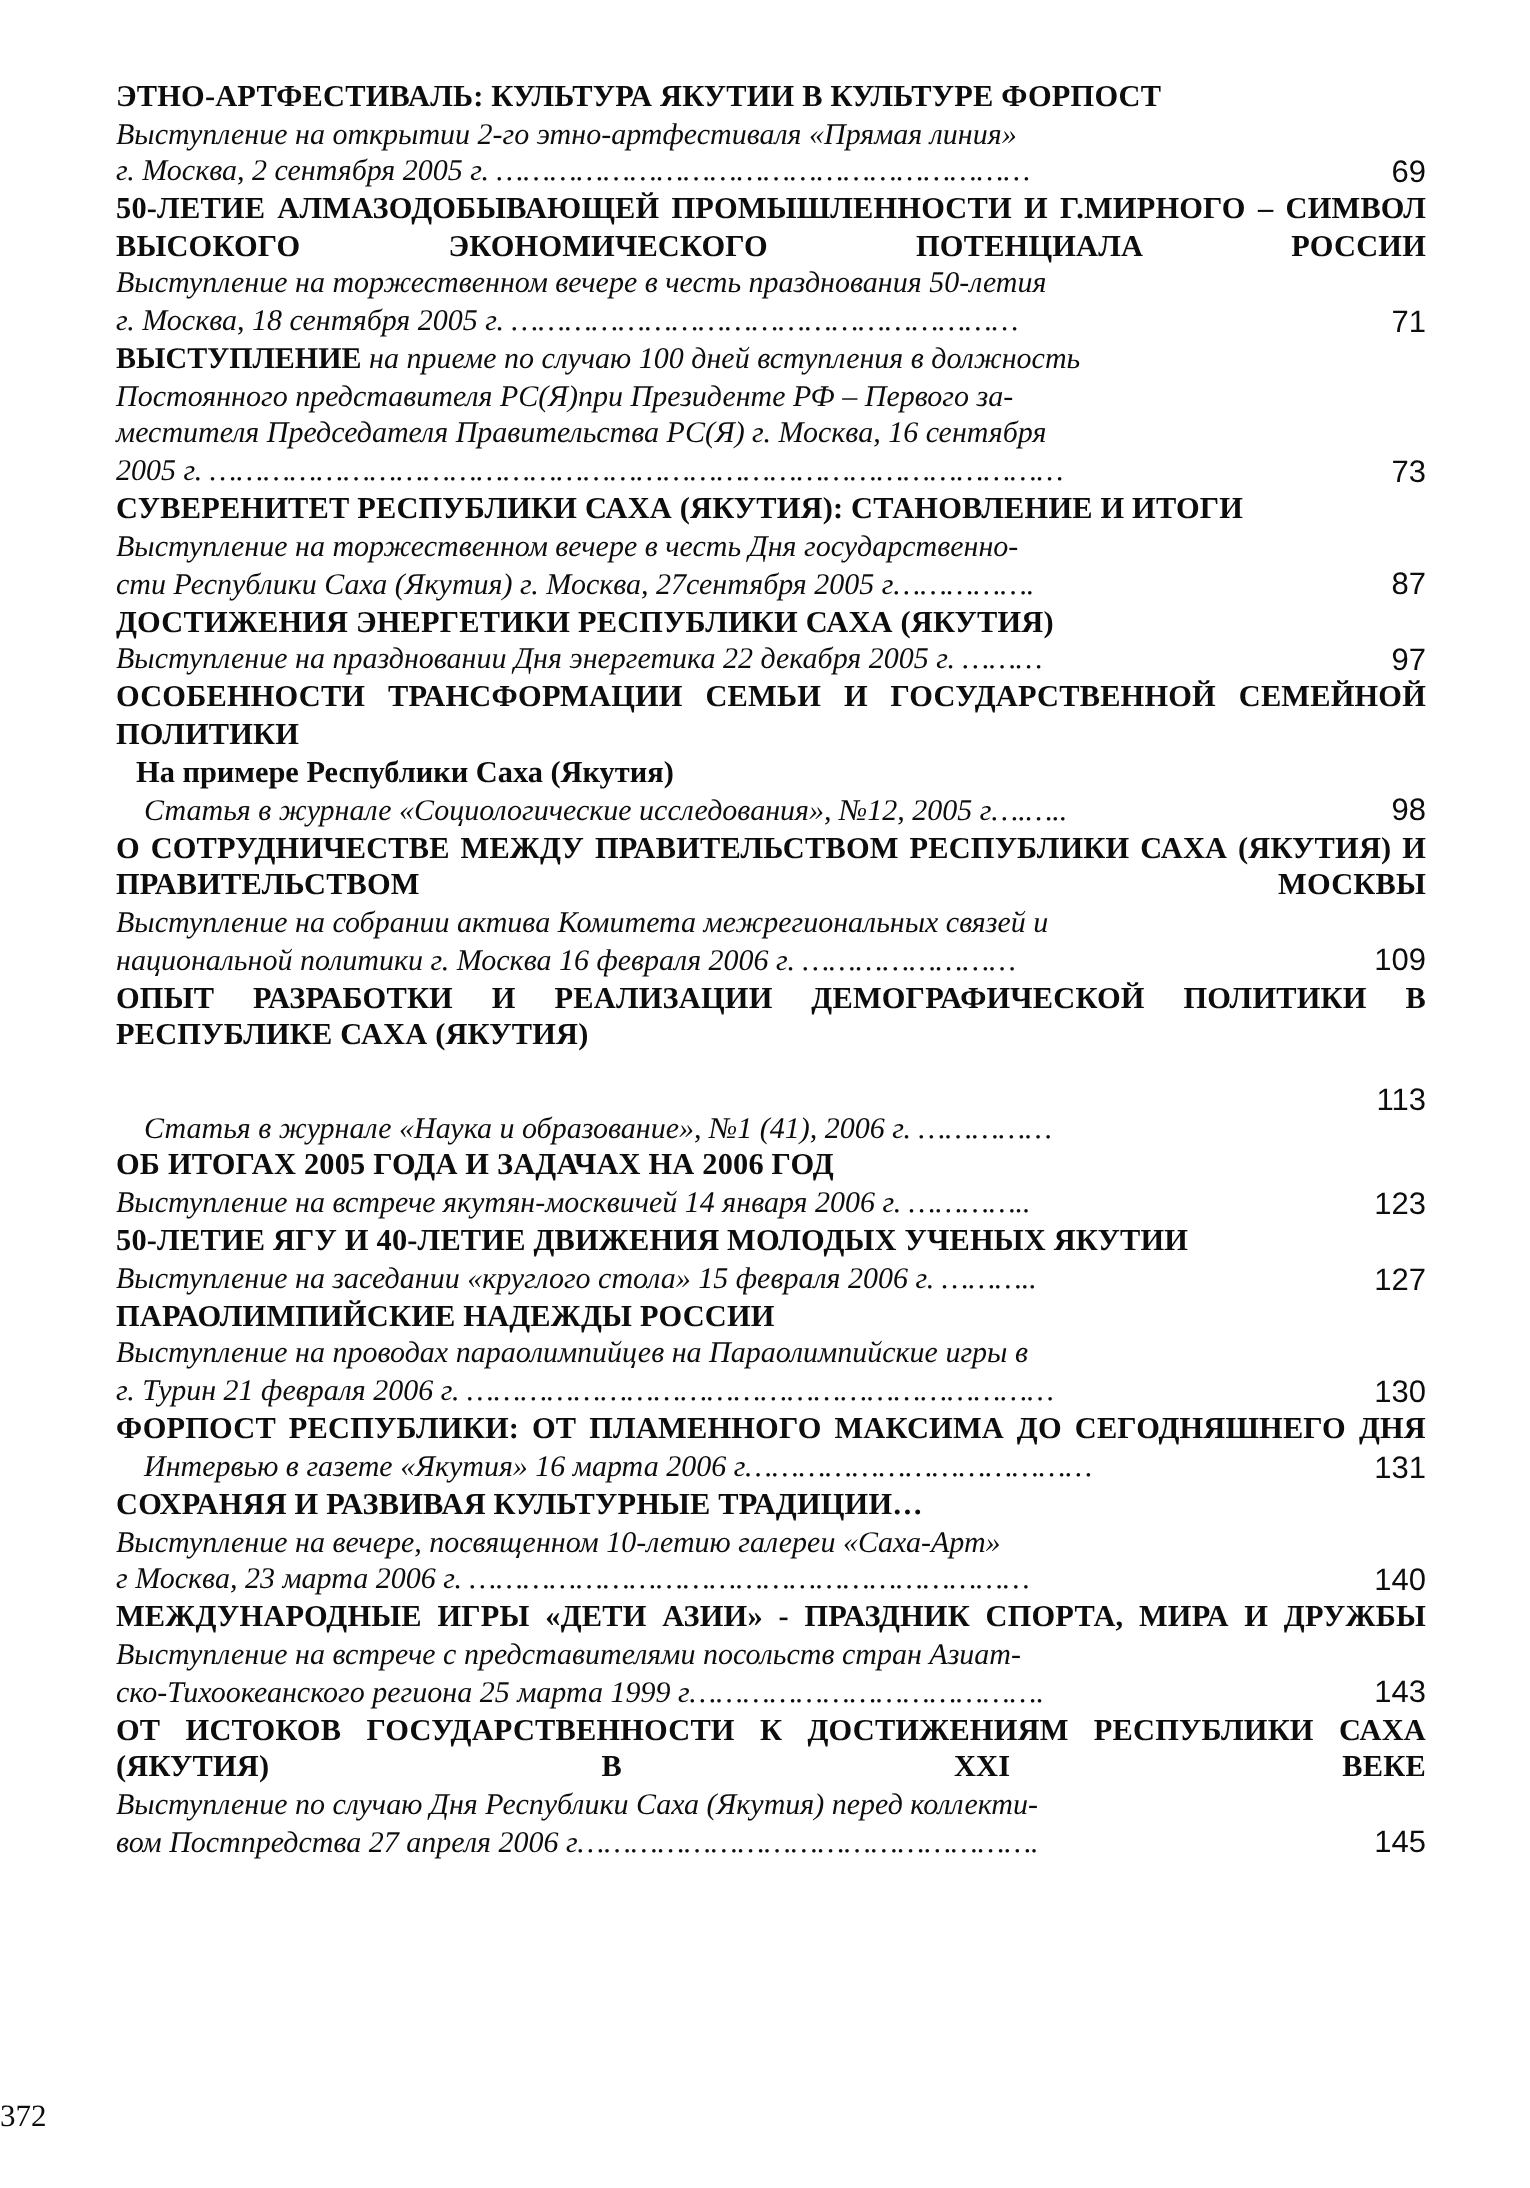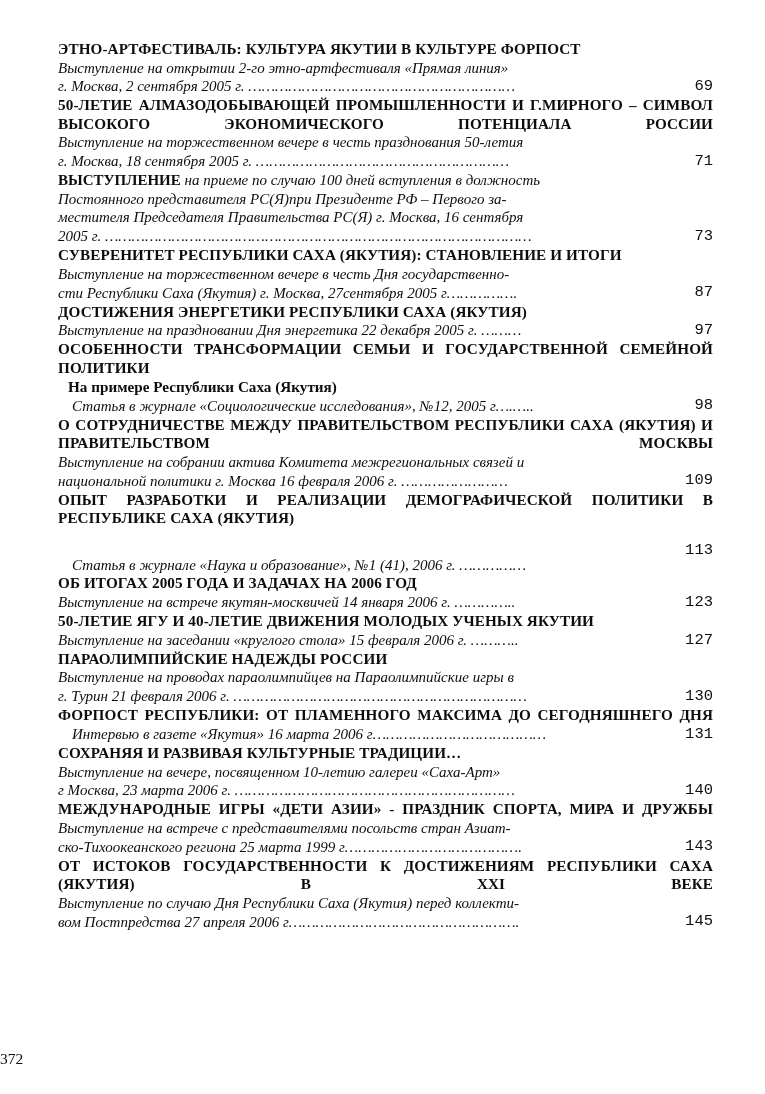--- a/index.html
+++ b/index.html
@@ -62,21 +62,21 @@
   .sub-text .ital {
     font-style: italic;
     font-weight: normal;
   }
   .pageno {
     flex: 0 0 auto;
     width: 44px;
     text-align: right;
     font-style: normal;
     font-size: 15.5px;
-    font-family: Liberation Mono, monospace;
+    font-family: Liberation Sans, sans-serif;
     line-height: 1.24;
   }
   .bold-note {
     font-weight: bold;
     font-size: 15.2px;
     line-height: 1.25;
     padding-left: 10px;
   }
   .folio {
     position: absolute;

